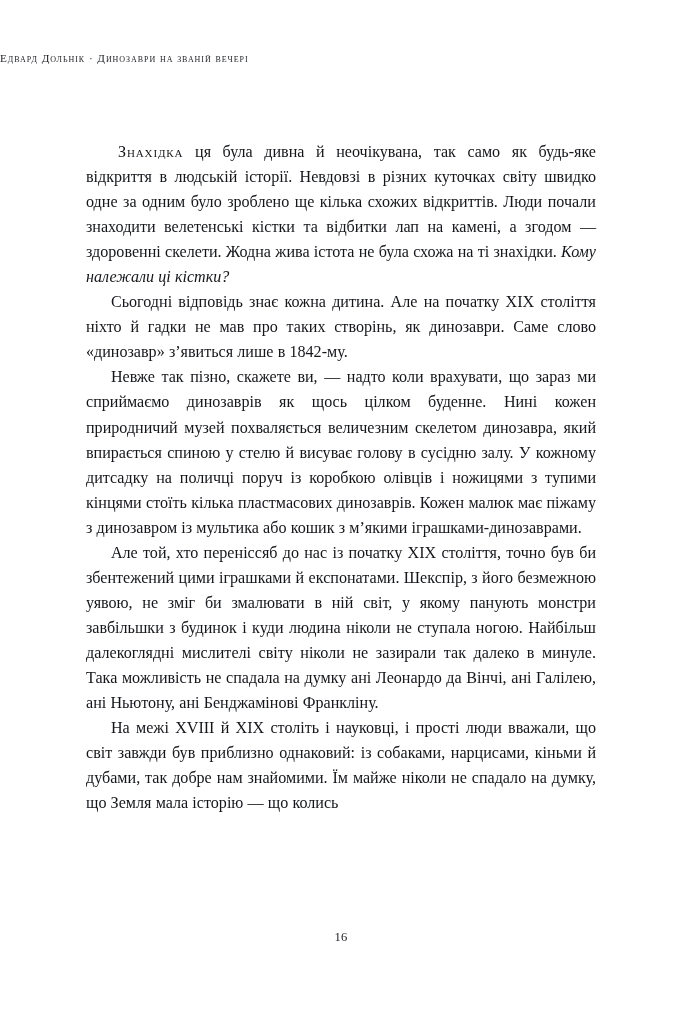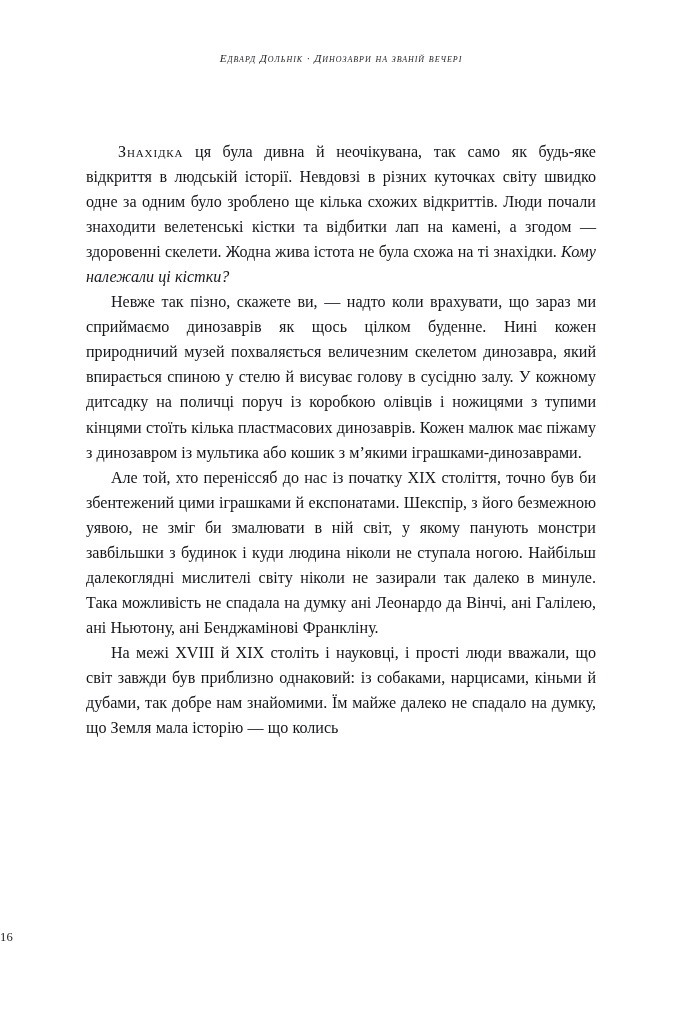--- a/index.html
+++ b/index.html
@@ -23,28 +23,27 @@
     inset: 0;
     background: #ffffff;
   }
 
   
   .running-head {
     position: absolute;
     top: 52px;
     left: 0;
     right: 0;
-    text-align: center;
+    text-align: left;
     font-size: 11.2px;
     letter-spacing: 0.085em;
     font-variant: small-caps;
     text-transform: none;
     color: #1b1d21;
     white-space: nowrap;
-    font-style: italic;
   }
 
   
   .text-column {
     position: absolute;
     top: 88px;
     left: 86px;
     width: 510px;
   }
 
@@ -78,44 +77,45 @@
   em.query {
     font-style: italic;
   }
 
   
   .folio {
     position: absolute;
     top: 930px;
     left: 0;
     right: 0;
-    text-align: left;
+    text-align: center;
     font-size: 12.6px;
     color: #1b1d21;
     letter-spacing: 0.02em;
   }
 </style>
 </head>
 <body>
 
 <div class="page">
 
   <div class="running-head">Едвард Дольнік · Динозаври на званій вечері</div>
 
   <div class="text-column">
 
 
     <div class="section-gap"></div>
 
     <p class="body-par no-indent"><span class="smallcaps">Знахідка</span><span> ця була дивна й неочікувана, так само як будь-яке відкриття в людській історії. Невдовзі в різних куточках світу швидко одне за одним було зроблено ще кілька схожих відкриттів. Люди почали знаходити велетенські кістки та відбитки лап на камені, а згодом — здоровенні скелети. Жодна жива істота не була схожа на ті знахідки. </span><em class="query">Кому належали ці кістки?</em></p>
 
+    <p class="body-par"><span>Сьогодні відповідь знає кожна дитина. Але на початку XIX століття ніхто й гадки не мав про таких створінь, як динозаври. Саме слово «динозавр» з’явиться лише в 1842-му.</span></p>
 
     <p class="body-par"><span>Невже так пізно, скажете ви, — надто коли врахувати, що зараз ми сприймаємо динозаврів як щось цілком буденне. Нині кожен природничий музей похваляється величезним скелетом динозавра, який впирається спиною у стелю й висуває голову в сусідню залу. У кожному дитсадку на поличці поруч із коробкою олівців і ножицями з тупими кінцями стоїть кілька пластмасових динозаврів. Кожен малюк має піжаму з динозавром із мультика або кошик з м’якими іграшками-динозаврами.</span></p>
 
     <p class="body-par"><span>Але той, хто переніссяб до нас із початку XIX століття, точно був би збентежений цими іграшками й експонатами. Шекспір, з його безмежною уявою, не зміг би змалювати в ній світ, у якому панують монстри завбільшки з будинок і куди людина ніколи не ступала ногою. Найбільш далекоглядні мислителі світу ніколи не зазирали так далеко в минуле. Така можливість не спадала на думку ані Леонардо да Вінчі, ані Галілею, ані Ньютону, ані Бенджамінові Франкліну.</span></p>
 
-    <p class="body-par"><span>На межі XVIII й XIX століть і науковці, і прості люди вважали, що світ завжди був приблизно однаковий: із собаками, нарцисами, кіньми й дубами, так добре нам знайомими. Їм майже далеко не спадало на думку, що Земля мала історію — що колись</span></p>
+    <p class="body-par"><span>На межі XVIII й XIX століть і науковці, і прості люди вважали, що світ завжди був приблизно однаковий: із собаками, нарцисами, кіньми й дубами, так добре нам знайомими. Їм майже ніколи не спадало на думку, що Земля мала історію — що колись</span></p>
 
   </div>
 
   <div class="folio">16</div>
 
 </div>
 
 </body></html>

